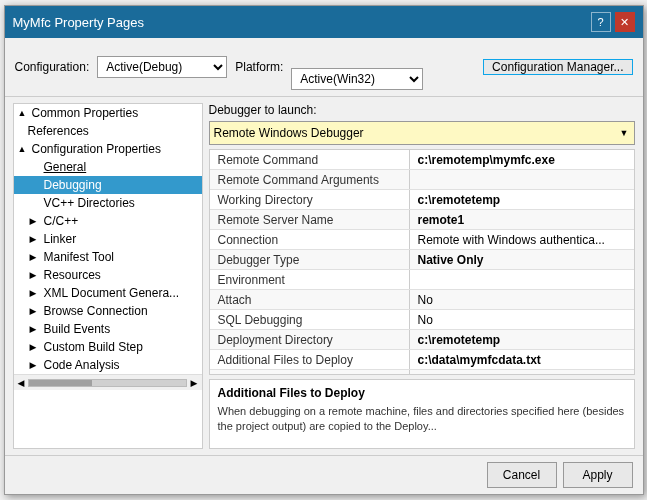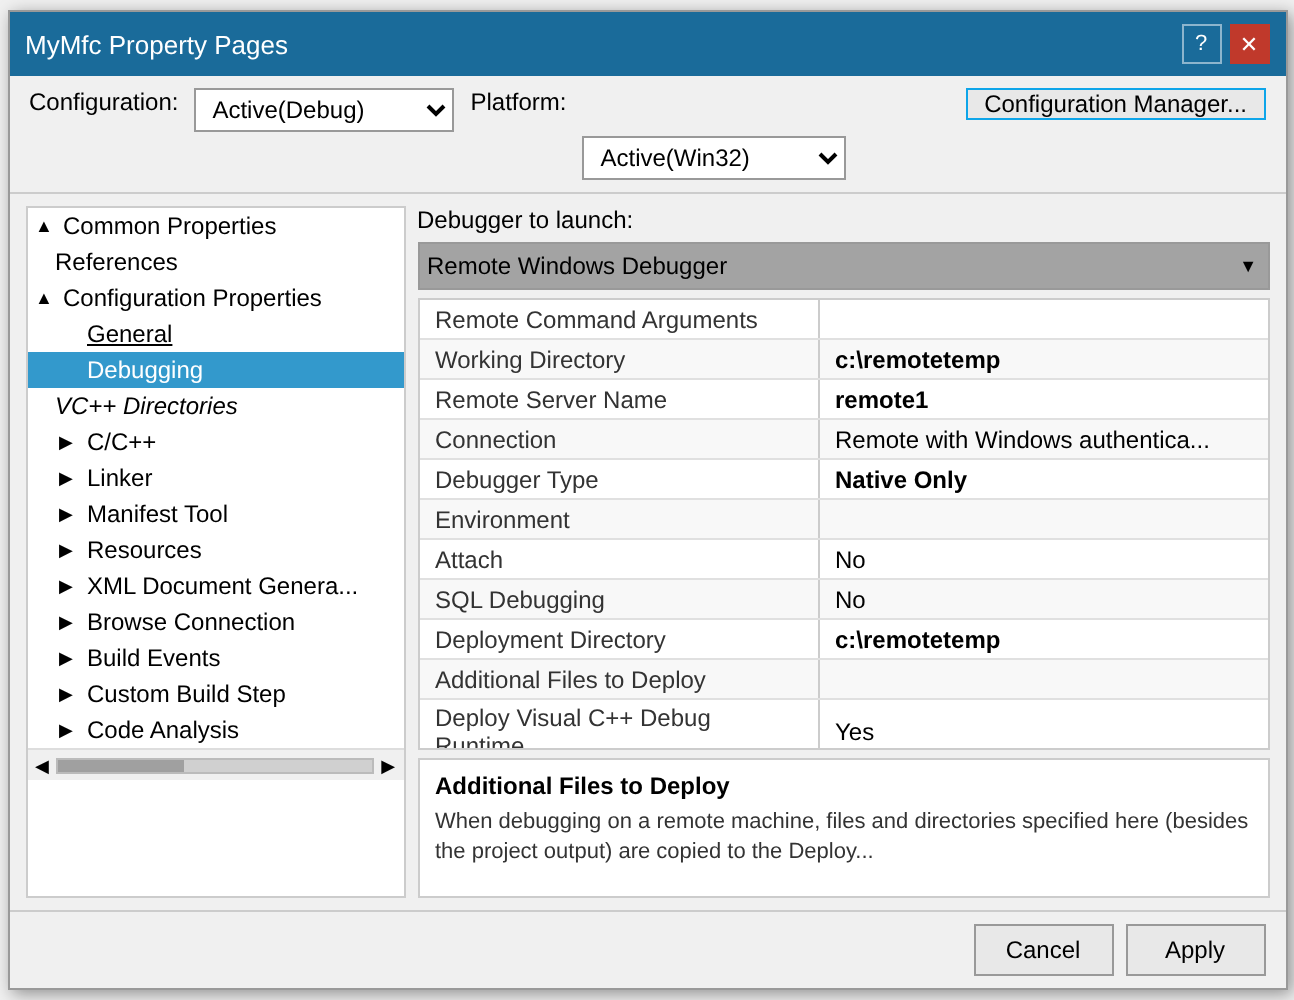--- a/index.html
+++ b/index.html
@@ -50,20 +50,21 @@
     }
     .title-btn.close {
       background: #c0392b;
     }
     .title-btn.help {
       background: transparent;
       border: 1px solid rgba(255,255,255,0.5);
     }
     .config-bar {
       display: flex;
+      align-items: center;
       padding: 6px 10px;
       gap: 8px;
       background: #f0f0f0;
       border-bottom: 1px solid #ccc;
     }
     .config-label {
       font-size: 12px;
     }
     .config-select {
       height: 22px;
@@ -136,21 +137,21 @@
     }
     .debugger-label {
       font-size: 12px;
       white-space: nowrap;
     }
     .debugger-select {
       width: 100%;
       height: 24px;
       font-size: 12px;
       border: 1px solid #999;
-      background: #a3a3a3;
+      background: #fef9c3;
       padding: 0 24px 0 4px;
       appearance: none;
       cursor: pointer;
     }
     .debugger-select-wrapper {
       position: relative;
       width: 100%;
     }
     .debugger-select-wrapper::after {
       content: '▼';
@@ -297,21 +298,21 @@
             <span>Configuration Properties</span>
           </div>
           <div class="tree-item" style="padding-left: 16px; text-decoration: underline;">
             <span class="tree-arrow"></span>
             <span>General</span>
           </div>
           <div class="tree-item selected" style="padding-left: 16px;">
             <span class="tree-arrow"></span>
             <span>Debugging</span>
           </div>
-          <div class="tree-item" style="padding-left: 0; font-style: italic;">
+          <div class="tree-item" style="padding-left: 16px;">
             <span class="tree-arrow"></span>
             <span>VC++ Directories</span>
           </div>
           <div class="tree-item" style="padding-left: 16px;">
             <span class="tree-arrow">▶</span>
             <span>C/C++</span>
           </div>
           <div class="tree-item" style="padding-left: 16px;">
             <span class="tree-arrow">▶</span>
             <span>Linker</span>
@@ -362,20 +363,24 @@
       </div>
       <div class="debugger-select-wrapper">
         <select class="debugger-select">
           <option>Remote Windows Debugger</option>
         </select>
       </div>
 
       <div class="properties-table">
         <div id="props-container">
             <div class="prop-row">
+              <div class="prop-name">Remote Command</div>
+              <div class="prop-value bold">c:\remotemp\mymfc.exe</div>
+            </div>
+            <div class="prop-row">
               <div class="prop-name">Remote Command Arguments</div>
               <div class="prop-value"></div>
             </div>
             <div class="prop-row">
               <div class="prop-name">Working Directory</div>
               <div class="prop-value bold">c:\remotetemp</div>
             </div>
             <div class="prop-row">
               <div class="prop-name">Remote Server Name</div>
               <div class="prop-value bold">remote1</div>
@@ -399,20 +404,21 @@
             <div class="prop-row">
               <div class="prop-name">SQL Debugging</div>
               <div class="prop-value">No</div>
             </div>
             <div class="prop-row">
               <div class="prop-name">Deployment Directory</div>
               <div class="prop-value bold">c:\remotetemp</div>
             </div>
             <div class="prop-row">
               <div class="prop-name">Additional Files to Deploy</div>
+              <div class="prop-value bold">c:\data\mymfcdata.txt</div>
             </div>
             <div class="prop-row">
               <div class="prop-name">Deploy Visual C++ Debug Runtime</div>
               <div class="prop-value">Yes</div>
             </div>
           </div>
       </div>
 
       <div class="description-box">
         <div class="description-title">Additional Files to Deploy</div>

